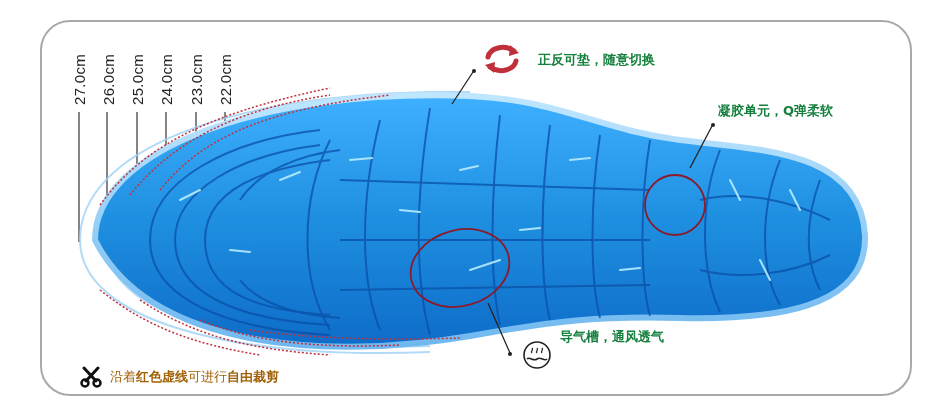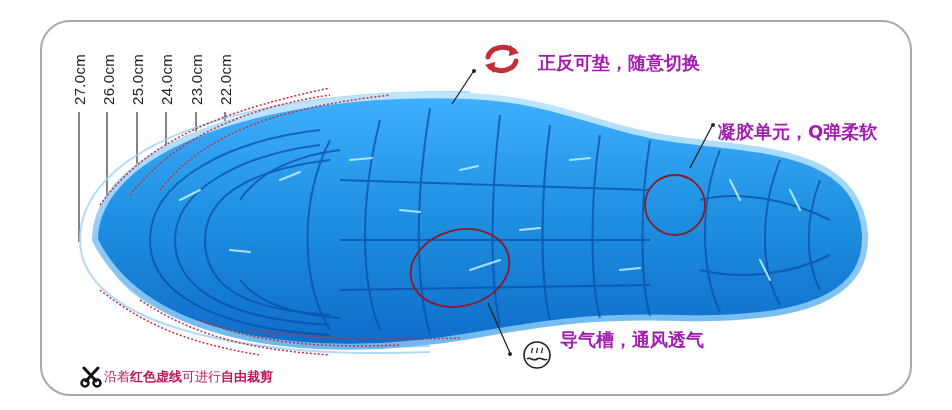--- a/index.html
+++ b/index.html
@@ -1,21 +1,21 @@
 <!DOCTYPE html>
 <html><head>
 <meta charset="utf-8">
 <style>
   html,body{margin:0;padding:0;background:#fff;}
   body{width:952px;height:410px;position:relative;overflow:hidden;font-family:"DejaVu Sans",sans-serif;}
   .frame{position:absolute;left:40px;top:20px;width:872px;height:376px;border:2px solid #a9a9ab;border-radius:30px;box-sizing:border-box;}
   svg.art{position:absolute;left:0;top:0;}
   .size-label{position:absolute;font-family:"Liberation Sans",sans-serif;font-size:15px;color:#222;transform-origin:left top;transform:rotate(-90deg);white-space:nowrap;letter-spacing:0.3px;}
-  .callout{position:absolute;font-size:18px;font-weight:bold;color:#a21caf;white-space:nowrap;}
-  .bottom-note{position:absolute;left:80px;top:366px;font-size:13px;color:#be185d;white-space:nowrap;display:flex;align-items:center;gap:2px;}
+  .callout{position:absolute;font-size:13px;font-weight:bold;color:#15803d;white-space:nowrap;}
+  .bottom-note{position:absolute;left:80px;top:366px;font-size:13px;color:#a16207;white-space:nowrap;display:flex;align-items:center;gap:8px;}
   .bottom-note b{font-weight:bold;}
 </style>
 </head>
 <body>
 
 <div class="frame"></div>
 
 <svg class="art" width="952" height="410" viewBox="0 0 952 410">
   <defs>
     <linearGradient id="gelGrad" x1="0" y1="0" x2="0" y2="1">
@@ -127,21 +127,21 @@
 <div class="size-label" style="left:217px;top:105px;">22.0cm</div>
 
 <svg style="position:absolute;left:482px;top:42px;" width="40" height="34" viewBox="0 0 40 34">
   <path d="M6 15 C8 6, 22 2, 32 9" fill="none" stroke="#c0303a" stroke-width="5" stroke-linecap="round"></path>
   <polygon points="28,3 37,11 27,14" fill="#c0303a"></polygon>
   <path d="M34 19 C32 28, 18 32, 8 25" fill="none" stroke="#c0303a" stroke-width="5" stroke-linecap="round"></path>
   <polygon points="12,31 3,23 13,20" fill="#c0303a"></polygon>
 </svg>
 <div class="callout" style="left:538px;top:51px;">正反可垫，随意切换</div>
 
-<div class="callout" style="left:718px;top:120px;">凝胶单元，Q弹柔软</div>
+<div class="callout" style="left:718px;top:102px;">凝胶单元，Q弹柔软</div>
 
 <svg style="position:absolute;left:522px;top:340px;" width="30" height="30" viewBox="0 0 30 30">
   <circle cx="15" cy="15" r="13" fill="none" stroke="#222" stroke-width="1.6"></circle>
   <path d="M5 19 C8 16, 11 22, 15 19 C19 16, 22 22, 25 19" fill="none" stroke="#222" stroke-width="1.6"></path>
   <path d="M10 13 c-2-2 2-3 0-5" fill="none" stroke="#222" stroke-width="1.3"></path>
   <path d="M15 13 c-2-2 2-3 0-5" fill="none" stroke="#222" stroke-width="1.3"></path>
   <path d="M20 13 c-2-2 2-3 0-5" fill="none" stroke="#222" stroke-width="1.3"></path>
 </svg>
 <div class="callout" style="left:560px;top:328px;">导气槽，通风透气</div>
 

